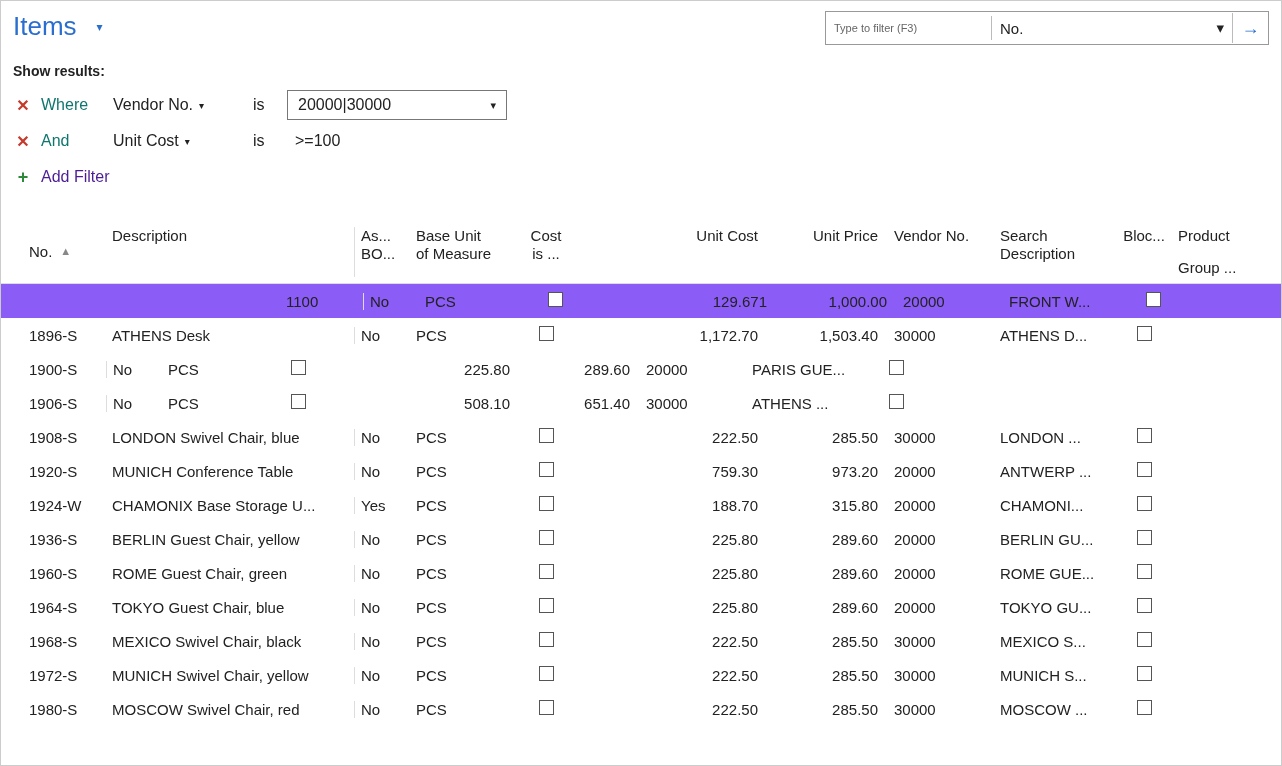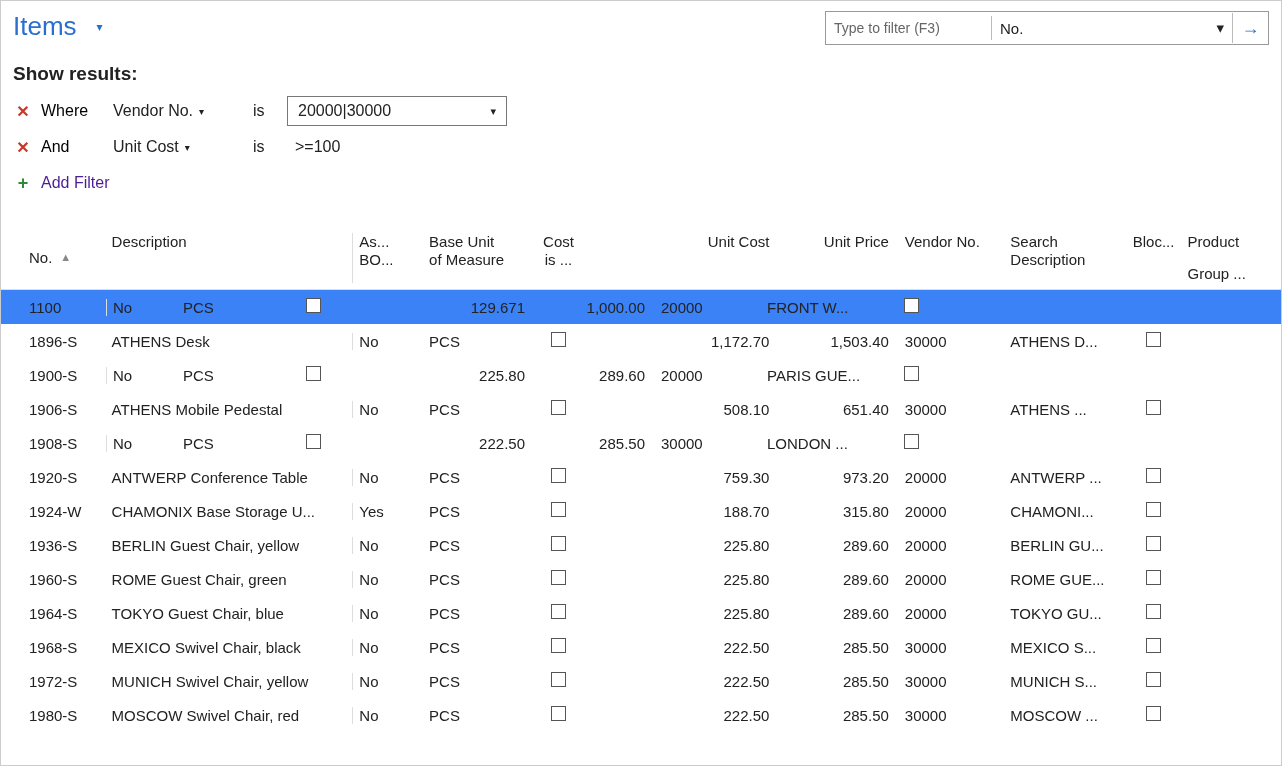--- a/index.html
+++ b/index.html
@@ -37,21 +37,21 @@
 .search-wrap {
   display: flex;
   align-items: center;
   gap: 0;
   border: 1px solid #999;
   height: 34px;
 }
 .search-input {
   border: none;
   outline: none;
-  font-size: 14px;
+  font-size: 11px;
   color: #666;
   width: 165px;
   height: 30px;
   padding: 0 8px;
 }
 .search-input::placeholder { color: #666; }
 .search-divider {
   width: 1px;
   height: 24px;
   background: #bbb;
@@ -75,21 +75,21 @@
   border-left: 1px solid #bbb;
   color: #2a6fcf;
   font-size: 18px;
   cursor: pointer;
 }
 .filter-section {
   padding: 14px 12px 0 12px;
 }
 .filter-heading {
   font-weight: bold;
-  font-size: 19px;
+  font-size: 14px;
   margin-bottom: 8px;
 }
 .filter-row {
   display: flex;
   align-items: center;
   gap: 8px;
   height: 36px;
   font-size: 16px;
 }
 .x-icon {
@@ -102,21 +102,21 @@
 }
 .plus-icon {
   color: #2c8a3a;
   font-weight: bold;
   font-size: 18px;
   cursor: pointer;
   width: 20px;
   text-align: center;
 }
 .filter-keyword {
-  color: #000000;
+  color: #0f766e;
   width: 64px;
 }
 .filter-field {
   display: flex;
   align-items: center;
   gap: 6px;
   width: 132px;
 }
 .dropdown-caret {
   font-size: 10px;
@@ -154,26 +154,26 @@
   flex-direction: column;
   justify-content: flex-start;
 }
 .grid-header .col span { line-height: 1.2em; }
 .grid-row {
   display: flex;
   height: 34px;
   align-items: center;
   border-bottom: 0px solid #eee;
 }
-.grid-row.selected { background: #3b82f6; }
+.grid-row.selected { background: #8b5cf6; justify-content: flex-end; }
 .col { padding: 0 6px; overflow: hidden; white-space: nowrap; text-overflow: ellipsis; }
 .col-no { width: 105px; padding-left: 28px; position: relative;}
 .col-desc { width: 248px; }
 .col-asbom { width: 56px; border-left: 1px solid #ddd;}
-.col-uom { width: 108px; margin-left: 15px; }
+.col-uom { width: 108px; }
 .col-cost { width: 56px; text-align: center; }
 .col-unitcost { width: 190px; text-align: right; }
 .col-unitprice { width: 120px; text-align: right; }
 .col-vendor { width: 110px; padding-left: 10px;}
 .col-search { width: 122px; }
 .col-bloc { width: 56px; text-align: center; }
 .col-pgroup { width: 100px; gap: 14px; }
 .grid-header .col-no { display:flex; flex-direction: row; align-items: center; gap:8px;}
 .sort-arrow { color: #888; font-size: 11px; }
 .cb {
@@ -313,46 +313,46 @@
     <div class="col col-cost"><span class="cb"></span></div>
     <div class="col col-unitcost">225.80</div>
     <div class="col col-unitprice">289.60</div>
     <div class="col col-vendor">20000</div>
     <div class="col col-search">PARIS GUE...</div>
     <div class="col col-bloc"><span class="cb"></span></div>
     <div class="col col-pgroup"></div>
   </div>
       <div class="grid-row">
     <div class="col col-no">1906-S</div>
-    <div class="col col-desc">ATHENS Mobile Pedestal</div>
     <div class="col col-asbom">No</div>
     <div class="col col-uom">PCS</div>
     <div class="col col-cost"><span class="cb"></span></div>
     <div class="col col-unitcost">508.10</div>
     <div class="col col-unitprice">651.40</div>
     <div class="col col-vendor">30000</div>
     <div class="col col-search">ATHENS ...</div>
     <div class="col col-bloc"><span class="cb"></span></div>
     <div class="col col-pgroup"></div>
   </div>
       <div class="grid-row">
     <div class="col col-no">1908-S</div>
+    <div class="col col-desc">LONDON Swivel Chair, blue</div>
     <div class="col col-asbom">No</div>
     <div class="col col-uom">PCS</div>
     <div class="col col-cost"><span class="cb"></span></div>
     <div class="col col-unitcost">222.50</div>
     <div class="col col-unitprice">285.50</div>
     <div class="col col-vendor">30000</div>
     <div class="col col-search">LONDON ...</div>
     <div class="col col-bloc"><span class="cb"></span></div>
     <div class="col col-pgroup"></div>
   </div>
       <div class="grid-row">
     <div class="col col-no">1920-S</div>
-    <div class="col col-desc">ANTWERP Conference Table</div>
+    <div class="col col-desc">MUNICH Conference Table</div>
     <div class="col col-asbom">No</div>
     <div class="col col-uom">PCS</div>
     <div class="col col-cost"><span class="cb"></span></div>
     <div class="col col-unitcost">759.30</div>
     <div class="col col-unitprice">973.20</div>
     <div class="col col-vendor">20000</div>
     <div class="col col-search">ANTWERP ...</div>
     <div class="col col-bloc"><span class="cb"></span></div>
     <div class="col col-pgroup"></div>
   </div>

